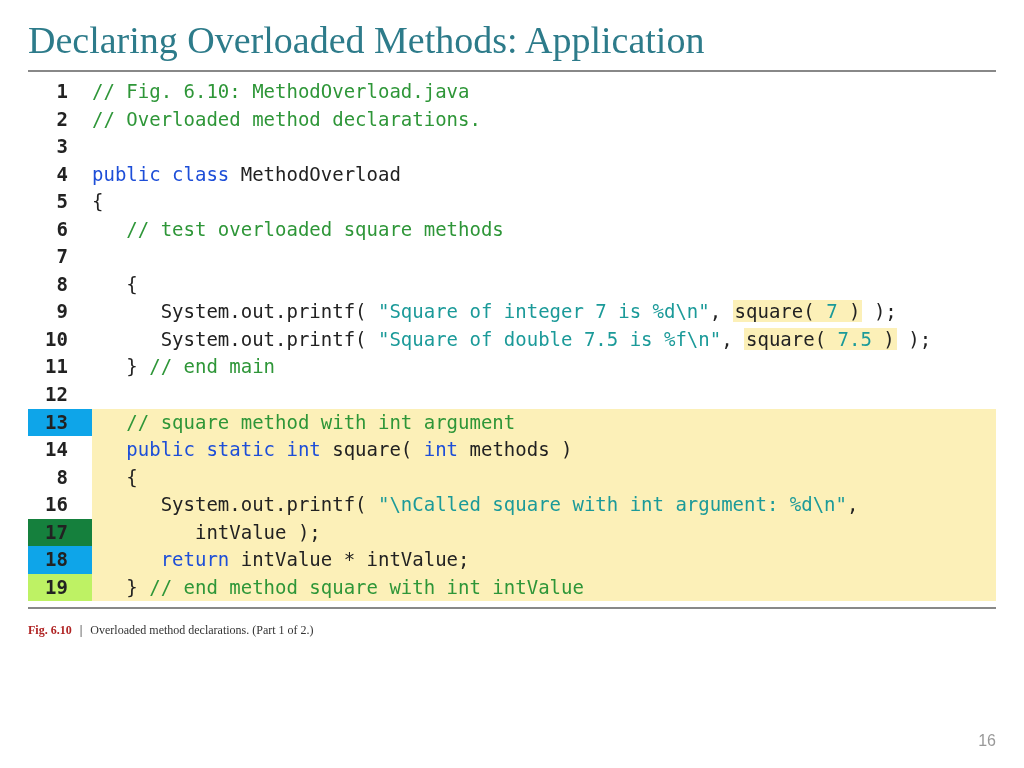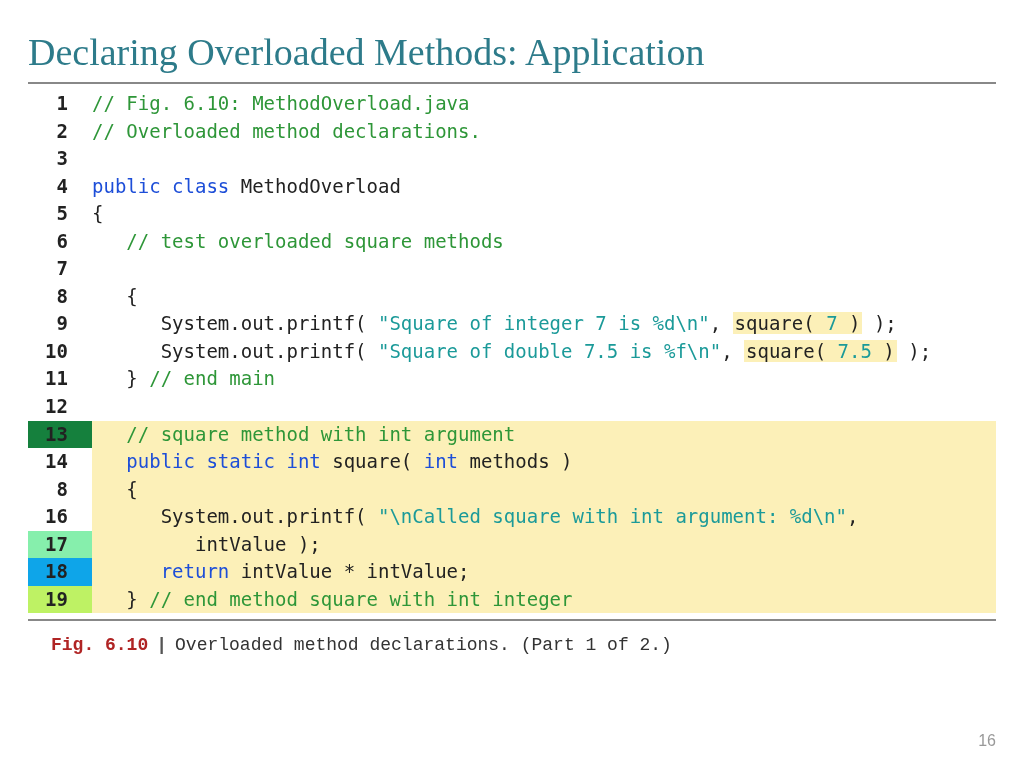--- a/index.html
+++ b/index.html
@@ -7,21 +7,21 @@
   padding: 0;
   width: 1024px;
   height: 768px;
   background: #fff;
   font-family: Georgia, serif;
   position: relative;
   box-sizing: border-box;
   overflow: hidden;
 }
 .slide {
-  padding: 30px 28px 0 28px;
+  padding: 18px 28px 0 28px;
 }
 .title {
   font-size: 38px;
   color: #2d7b8a;
   font-weight: normal;
   margin-bottom: 8px;
   font-family: Georgia, 'Times New Roman', serif;
 }
 .codebox {
   border-top: 2px solid #888;
@@ -53,24 +53,23 @@
 .c-kw { color: #1d4ed8; }
 .c-str { color: #1b9a99; }
 .c-plain { color: #222; }
 .c-num { color: #1b9a99; }
 .callhl {
   background: #fcf0b8;
   padding: 0 2px;
 }
 .caption {
   margin-top: 14px;
-  font-family: Liberation Mono, monospace;
-  font-size: 18px;
+  font-family: Liberation Serif, serif;
+  font-size: 12px;
   color: #333;
-  margin-left: 23px;
 }
 .caption .figlabel {
   color: #b02424;
   font-weight: bold;
 }
 .caption .bar {
   color: #555;
   font-weight: bold;
   margin: 0 8px;
 }
@@ -144,52 +143,52 @@
       <span class="lineno">11</span>
       <span class="codetext"><span class="c-plain">   } </span><span class="c-comment">// end main</span></span>
     </div>
 
     <div class="codeline">
       <span class="lineno">12</span>
       <span class="codetext"> </span>
     </div>
 
     <div class="codeline hlblock">
-      <span class="lineno" style="background:#15803d">13</span>
+      <span class="lineno" style="background:#0ea5e9">13</span>
       <span class="codetext"><span class="c-comment">   // square method with int argument</span></span>
     </div>
 
     <div class="codeline hlblock">
       <span class="lineno" style="background:#fff">14</span>
       <span class="codetext"><span class="c-kw">   public static int </span><span class="c-plain">square( </span><span class="c-kw">int </span><span class="c-plain">methods )</span></span>
     </div>
 
     <div class="codeline hlblock">
       <span class="lineno" style="background:#fff">8</span>
       <span class="codetext c-plain">   {</span>
     </div>
 
     <div class="codeline hlblock">
       <span class="lineno" style="background:#fff">16</span>
       <span class="codetext"><span class="c-plain">      System.out.printf( </span><span class="c-str">"\nCalled square with int argument: %d\n"</span><span class="c-plain">,</span></span>
     </div>
 
     <div class="codeline hlblock">
-      <span class="lineno" style="background:#86efac">17</span>
+      <span class="lineno" style="background:#15803d">17</span>
       <span class="codetext c-plain">         intValue );</span>
     </div>
 
     <div class="codeline hlblock">
       <span class="lineno" style="background:#0ea5e9">18</span>
       <span class="codetext"><span class="c-kw">      return </span><span class="c-plain">intValue * intValue;</span></span>
     </div>
 
     <div class="codeline hlblock">
       <span class="lineno" style="background:#bef264">19</span>
-      <span class="codetext"><span class="c-plain">   } </span><span class="c-comment">// end method square with int integer</span></span>
+      <span class="codetext"><span class="c-plain">   } </span><span class="c-comment">// end method square with int intValue</span></span>
     </div>
 
   </div>
 
   <div class="caption">
     <span class="figlabel">Fig. 6.10</span><span class="bar">|</span><span>Overloaded method declarations. (Part 1 of 2.)</span>
   </div>
 
 </div>
 

